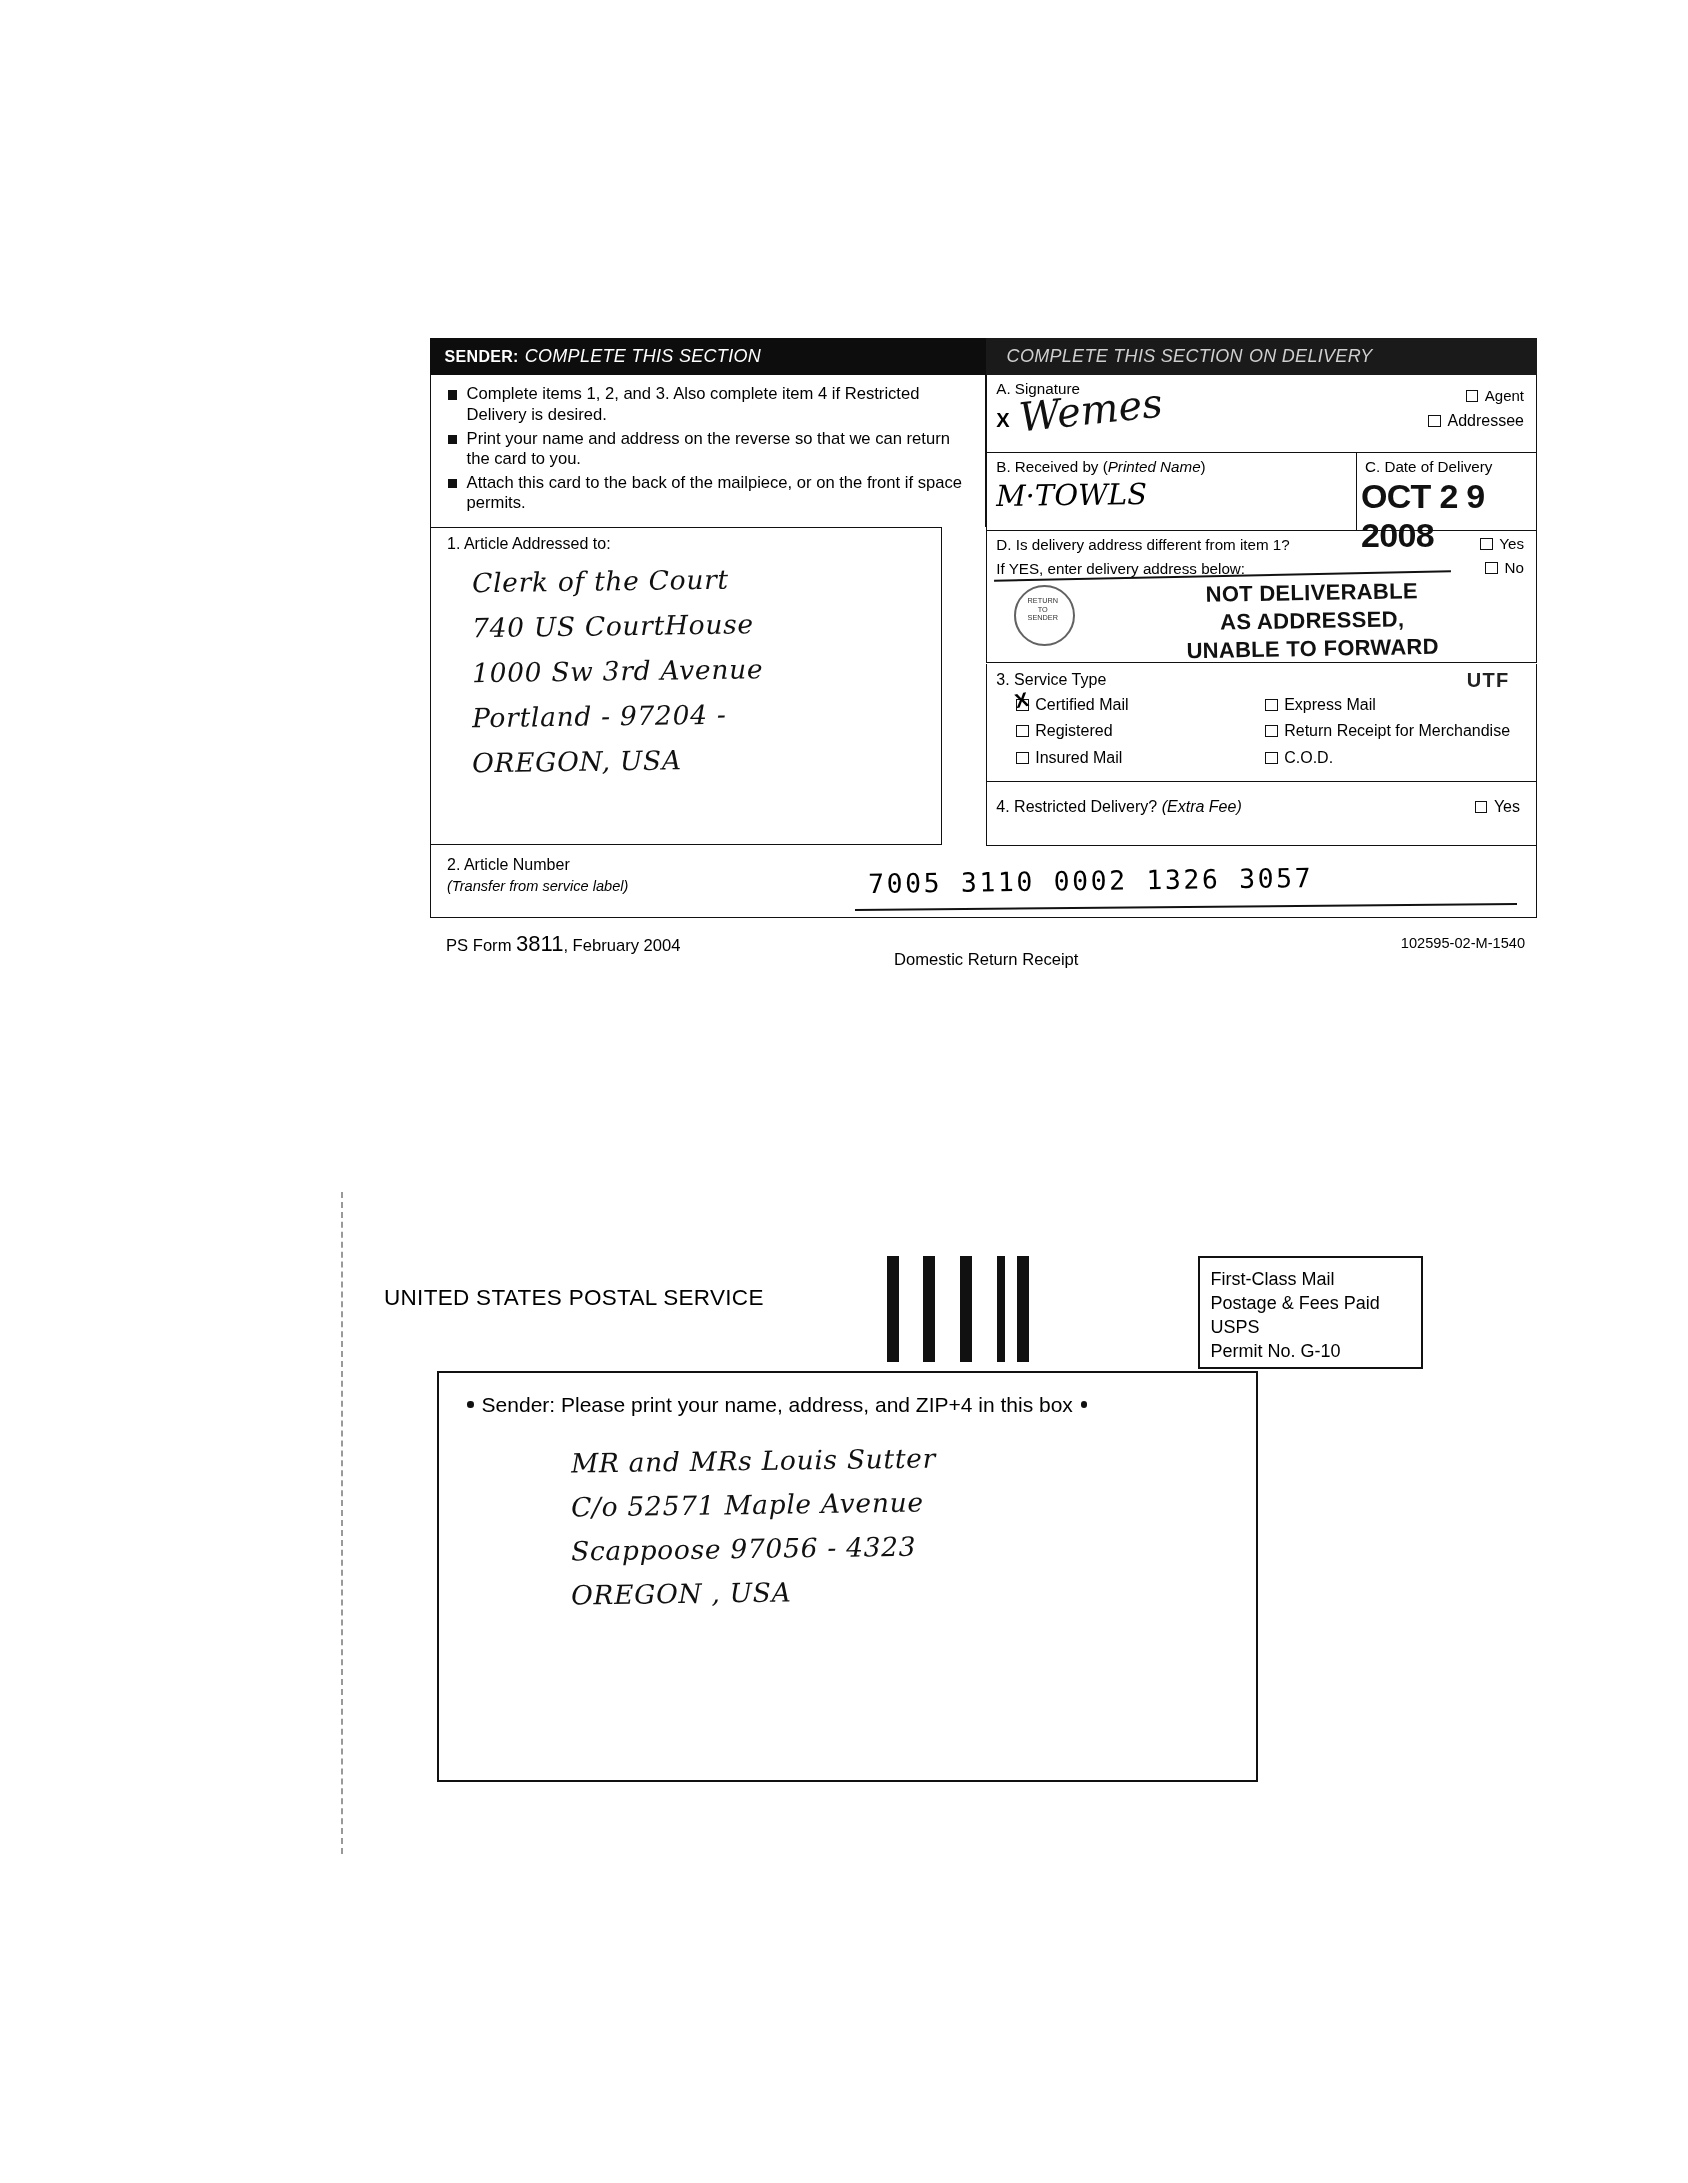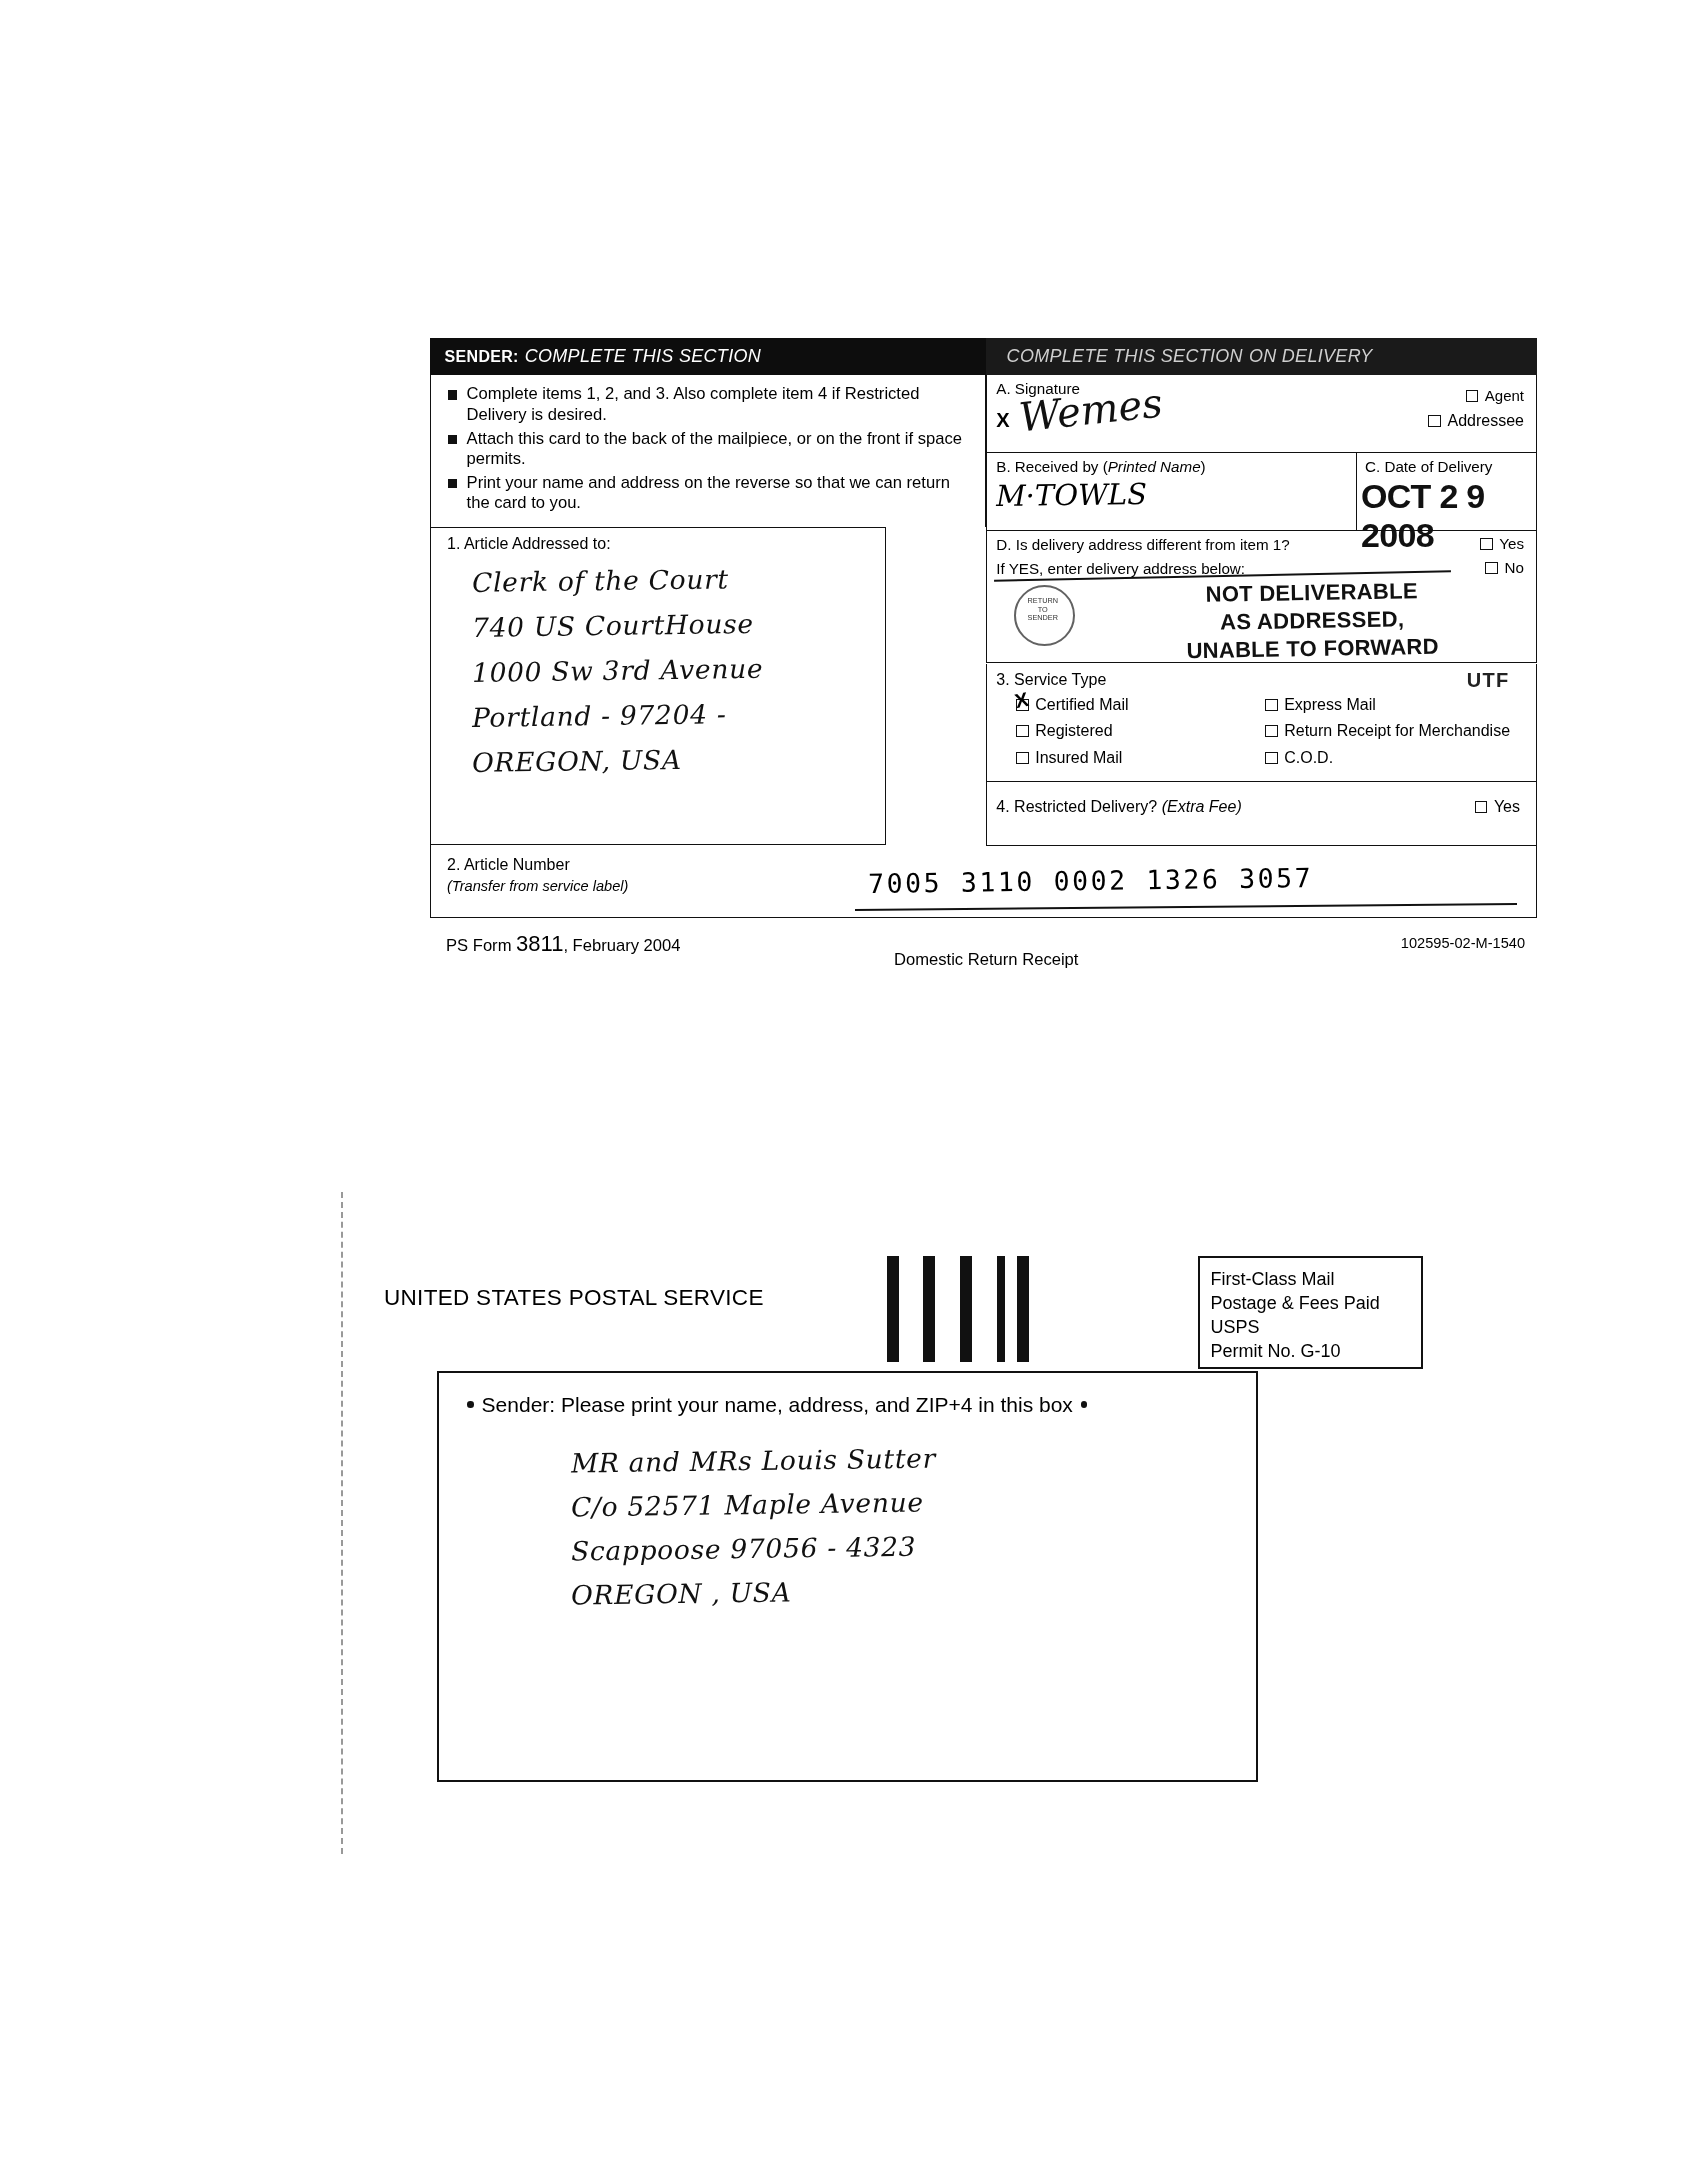--- a/index.html
+++ b/index.html
@@ -66,21 +66,21 @@
     line-height: 20.5px;
     margin-bottom: 3.3px;
   }
   .instr-bullet {
     width: 9.3px; height: 9.3px; background: #111;
     margin: 6px 9.3px 0 0; flex: none;
   }
   .instr-text { flex: 1; }
 
   #article-addressed-block {
-    left: 0; top: 189px; width: 456px; height: 318px;
+    left: 0; top: 189px; width: 512px; height: 318px;
     box-sizing: border-box;
     border: 1.3px solid #111; border-top: 1.3px solid #111;
   }
   #article-addressed-label {
     font-size: 16px;
     padding: 6.6px 0 0 16px;
   }
   #addressee-handwriting {
     padding: 4px 0 0 41px;
     font-size: 26.5px;
@@ -281,25 +281,25 @@
       <span class="b2">COMPLETE THIS SECTION</span>
     </div>
 
     <div class="abs" id="instructions-block">
       <div class="instr-row">
         <span class="instr-bullet"></span>
         <span class="instr-text">Complete items 1, 2, and 3. Also complete item 4 if Restricted Delivery is desired.</span>
       </div>
       <div class="instr-row">
         <span class="instr-bullet"></span>
-        <span class="instr-text">Attach this card to the back of the mailpiece, or on the front if space permits.</span>
+        <span class="instr-text">Print your name and address on the reverse so that we can return the card to you.</span>
       </div>
       <div class="instr-row">
         <span class="instr-bullet"></span>
-        <span class="instr-text">Print your name and address on the reverse so that we can return the card to you.</span>
+        <span class="instr-text">Attach this card to the back of the mailpiece, or on the front if space permits.</span>
       </div>
     </div>
 
     <div class="abs" id="article-addressed-block">
       <div id="article-addressed-label">1. Article Addressed to:</div>
       <div id="addressee-handwriting" class="hand">
         <div class="skew-c">Clerk of the Court</div>
         <div class="skew-c">740 US CourtHouse</div>
         <div class="skew-c">1000 Sw 3rd Avenue</div>
         <div class="skew-c">Portland - 97204 -</div>

